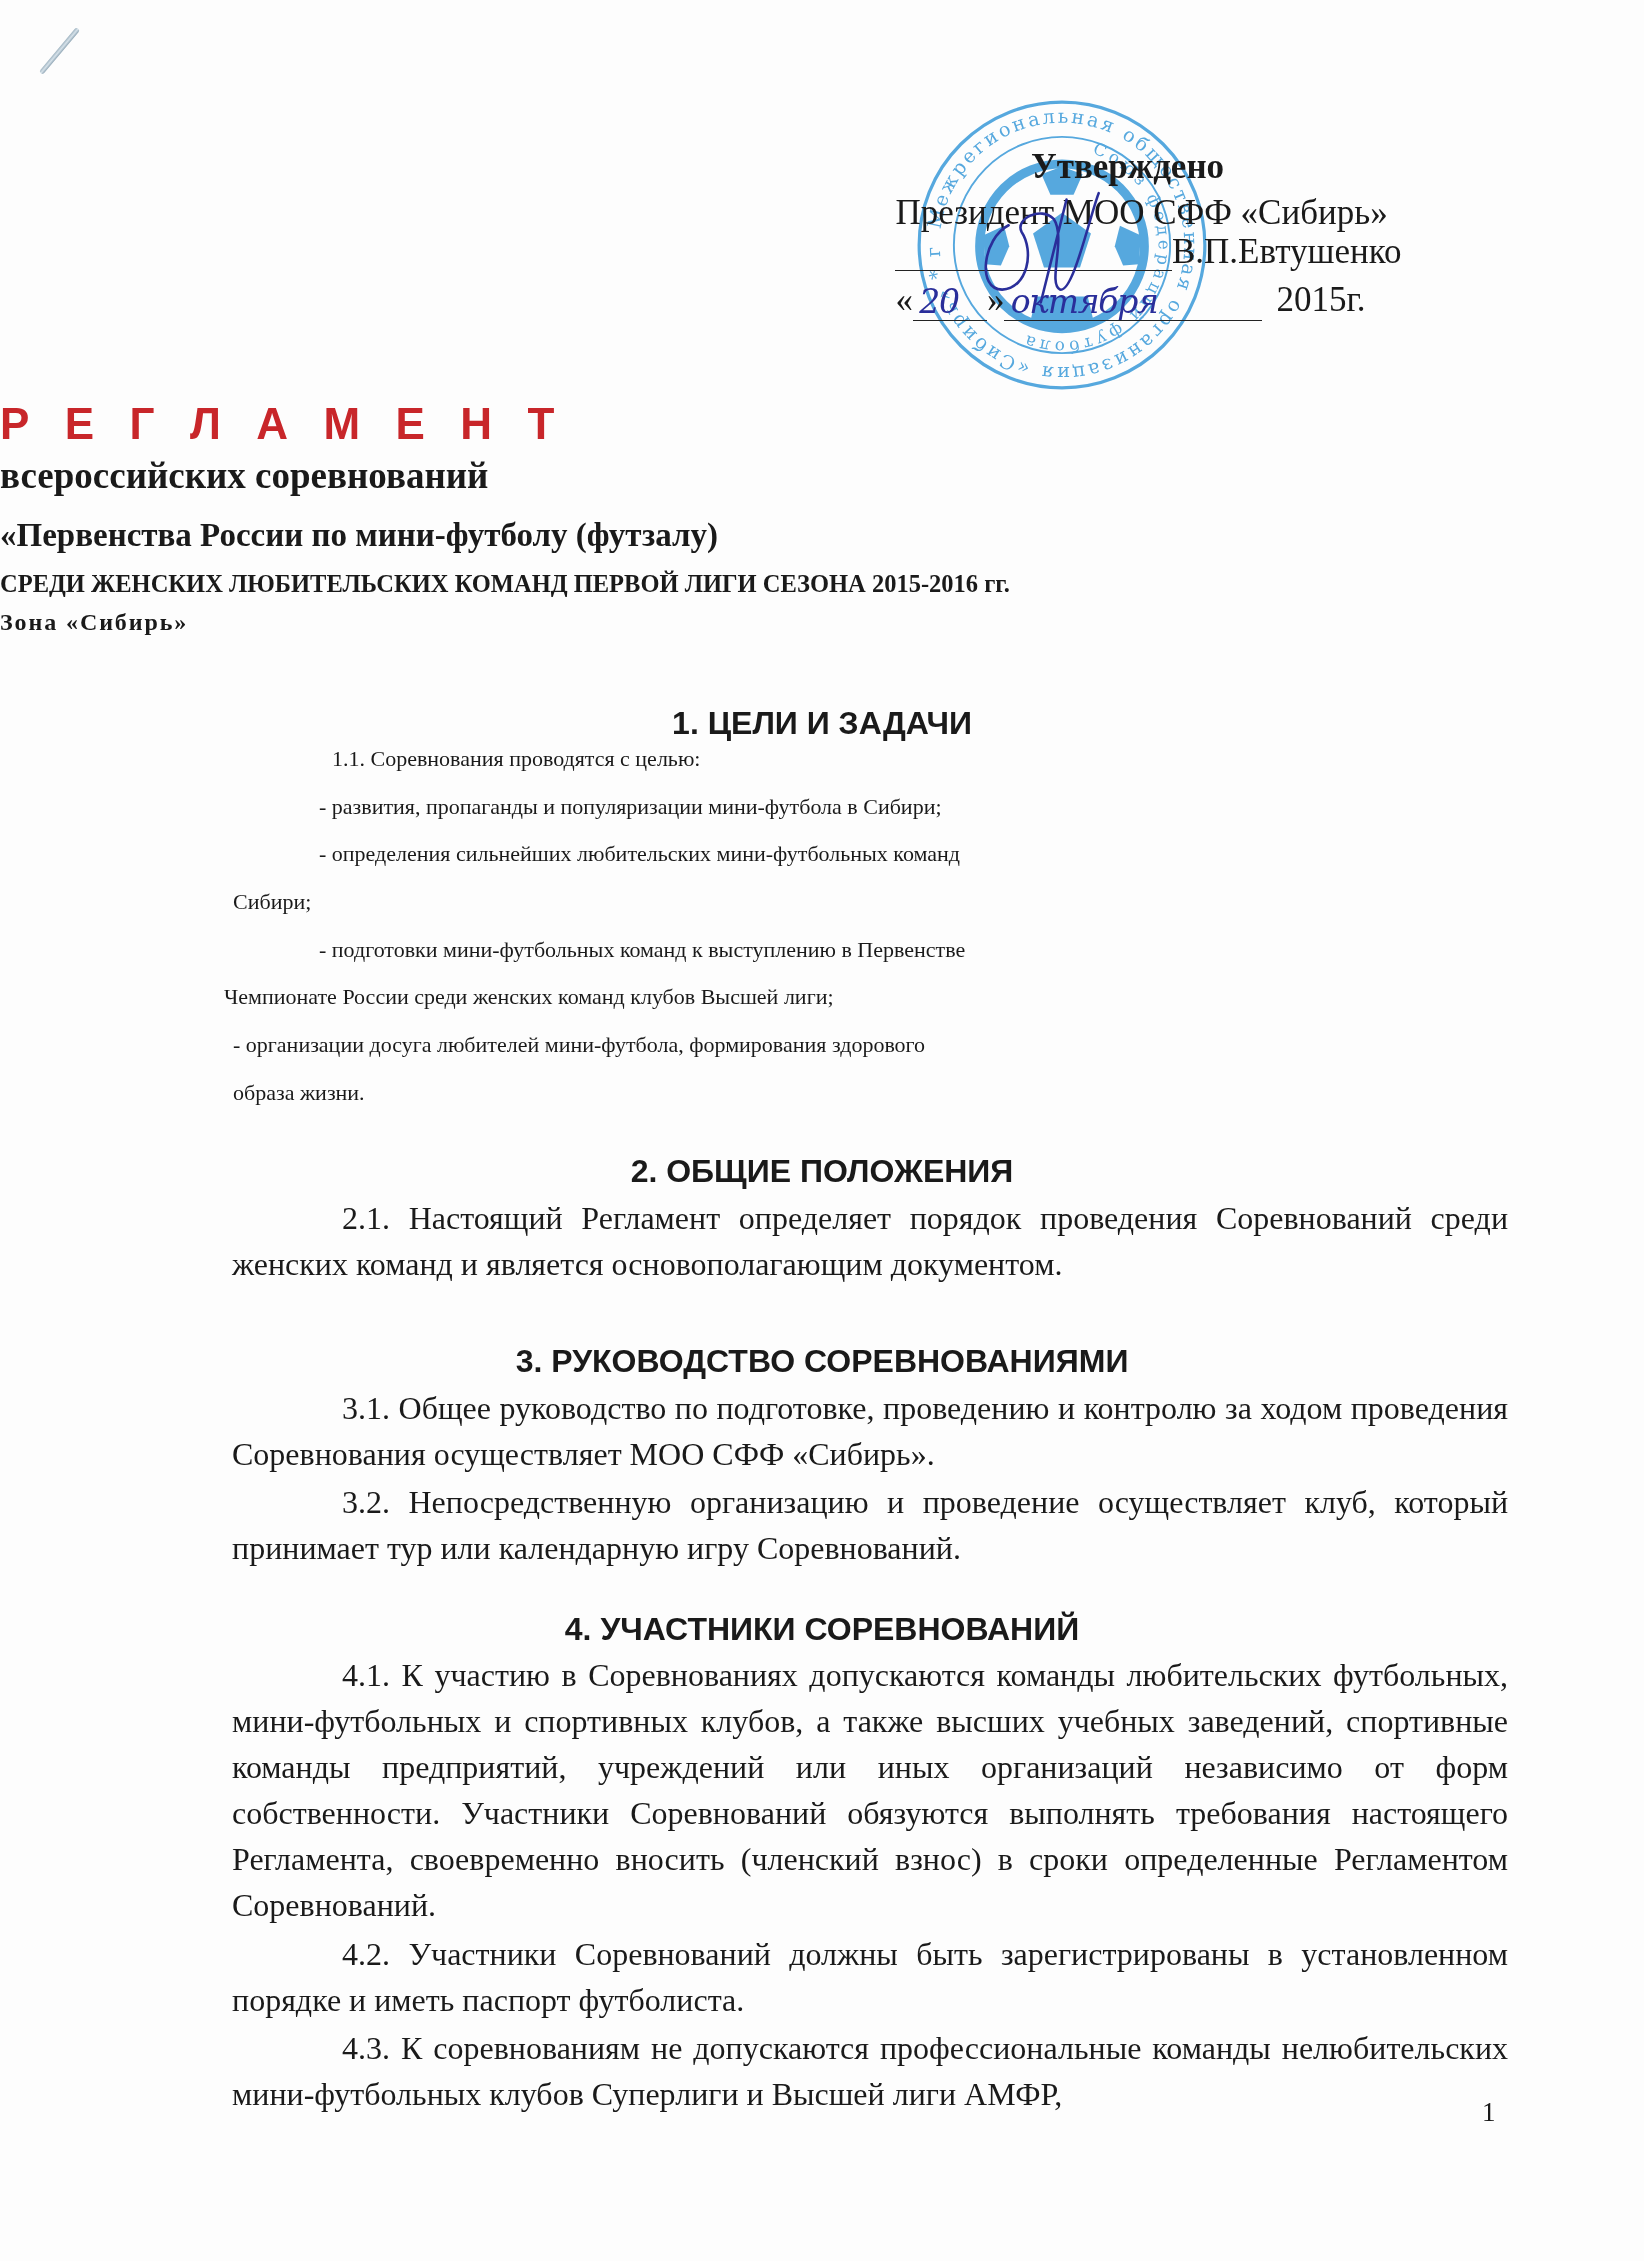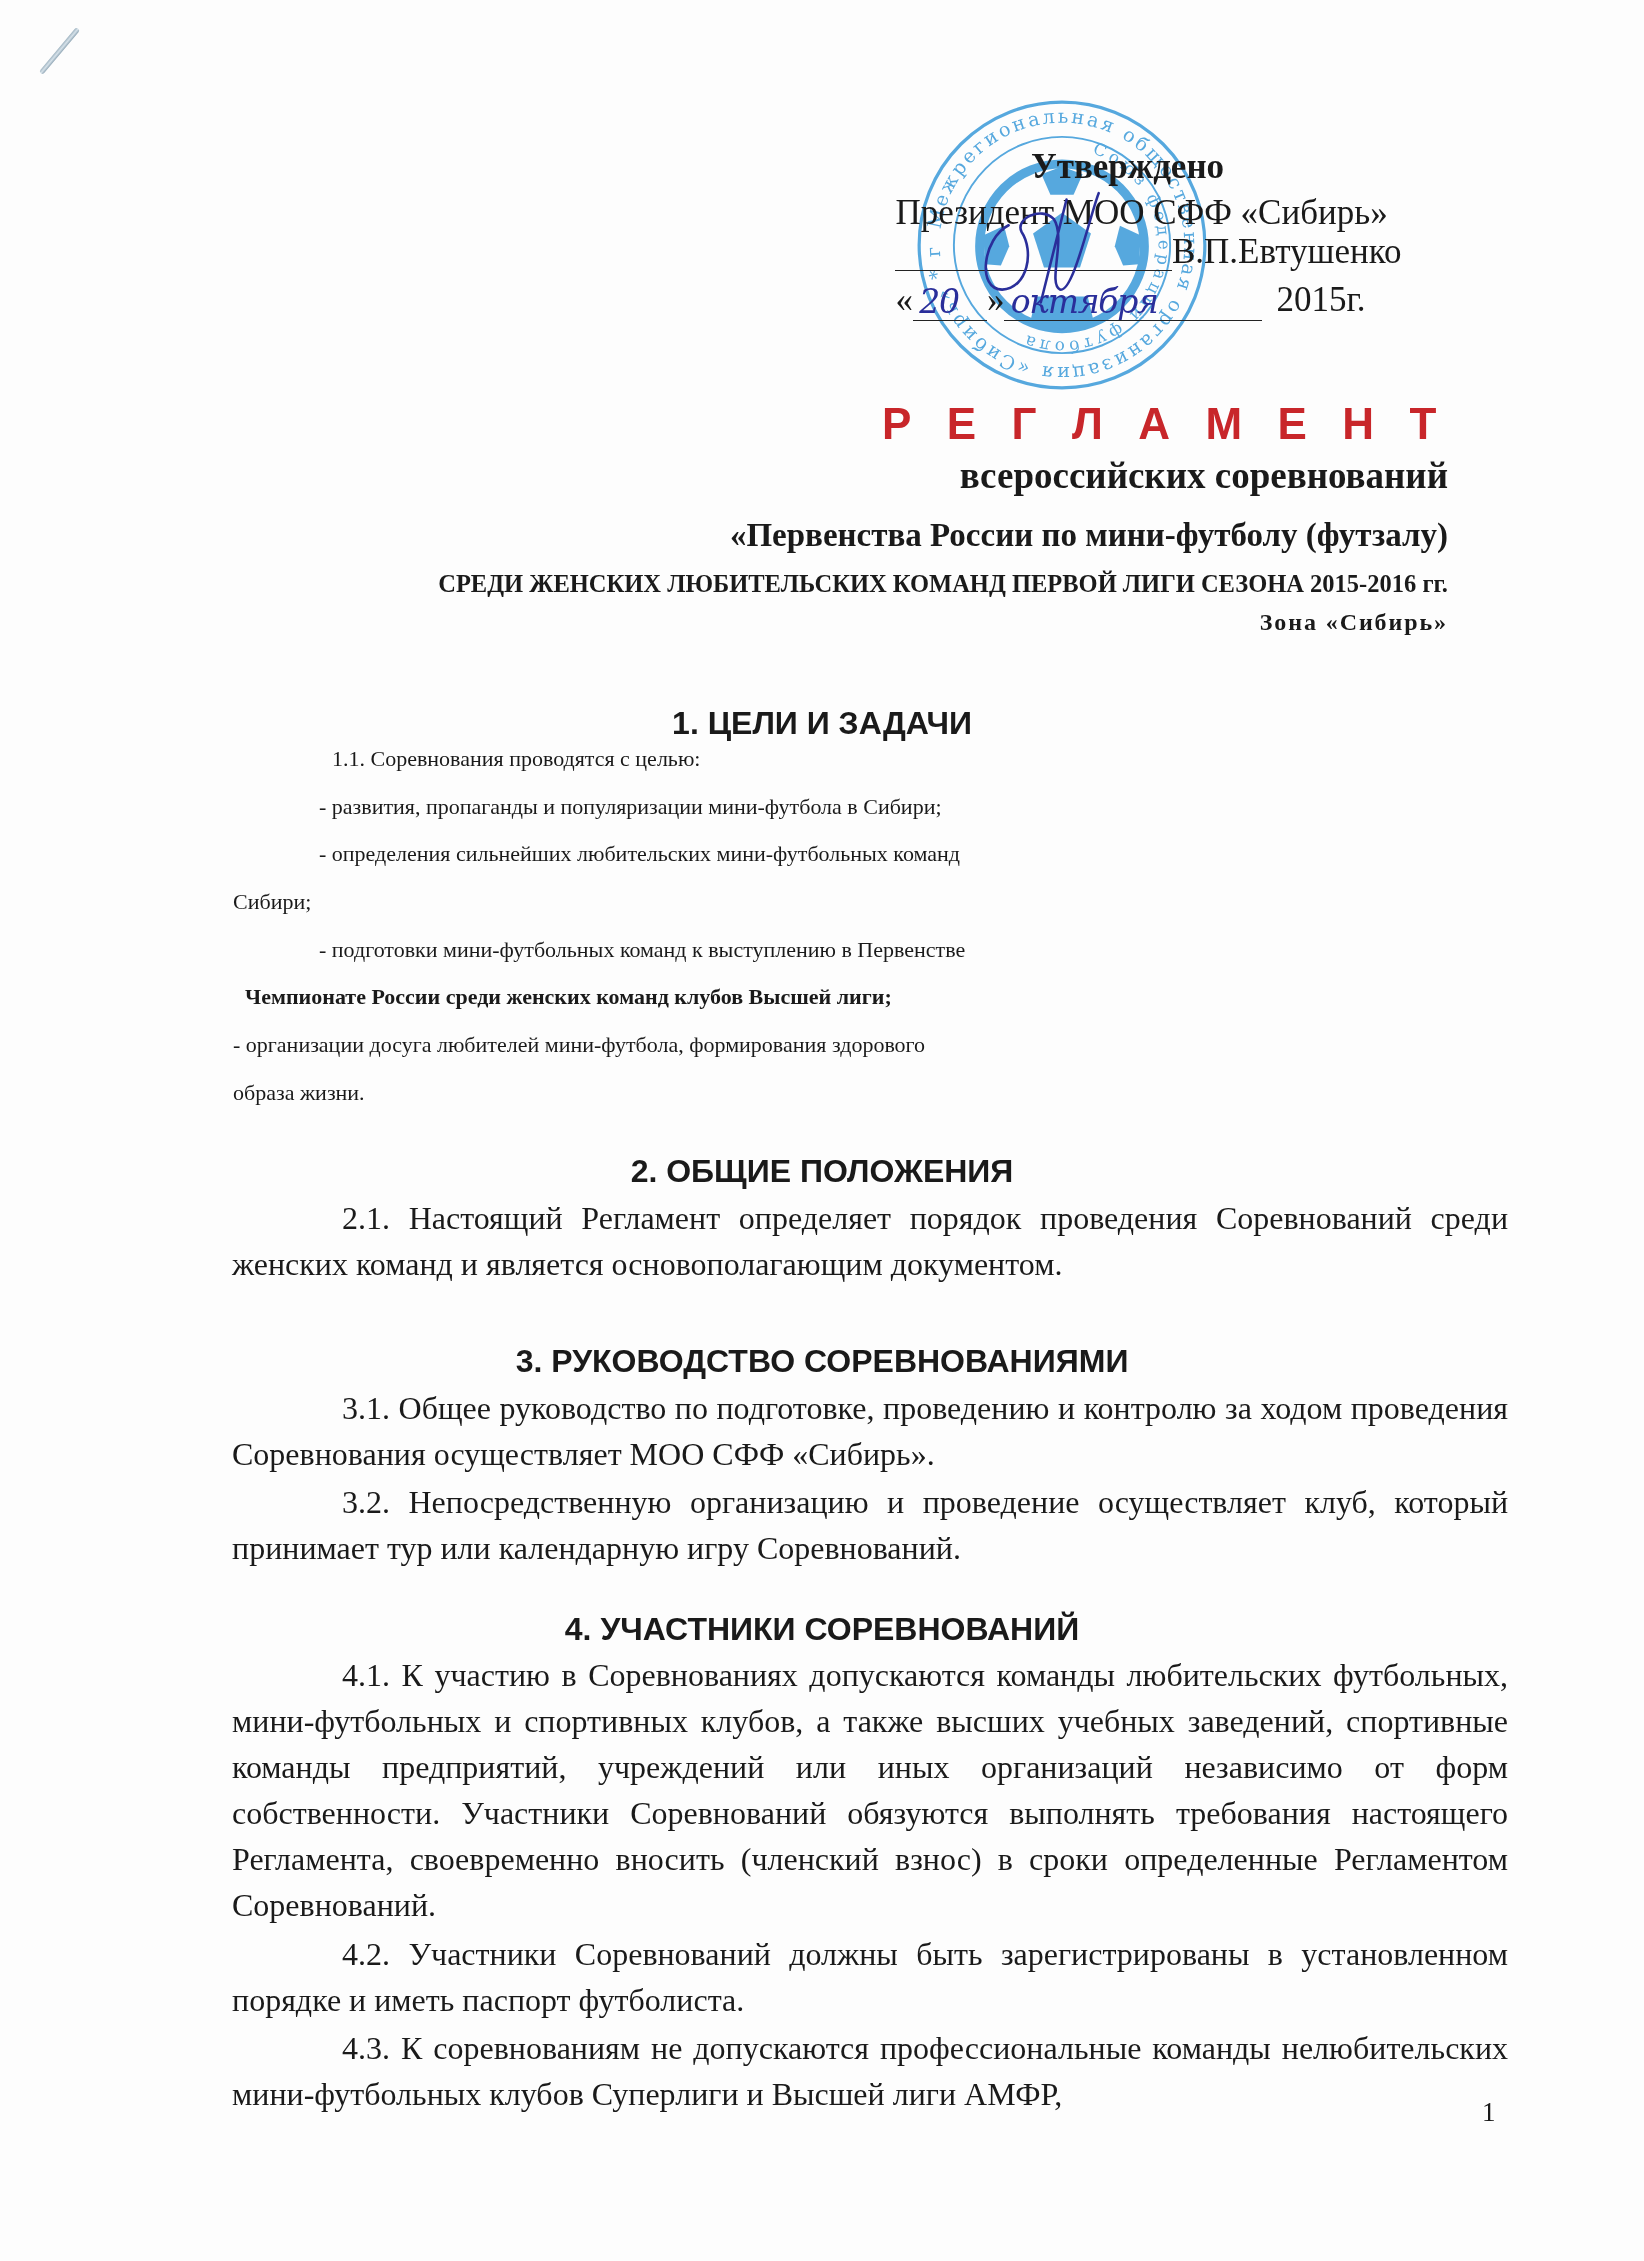--- a/index.html
+++ b/index.html
@@ -22,21 +22,21 @@
   .approval .blank.day { width: 74px; }
   .approval .blank.month { width: 258px; text-align: right; }
   .approval .hw { position: absolute; left: 6.4px; top: -3.9px; font-family: "DejaVu Serif", serif; font-style: italic;
                   color: #2a2e9a; font-size: 33px; letter-spacing: -1.3px; }
 
   
   .stamp { position: absolute; left: 914px; top: 97px; width: 296px; height: 296px; opacity: 0.85; pointer-events: none; }
   .signature { position: absolute; left: 970px; top: 180px; width: 148px; height: 142px; pointer-events: none; }
 
   
-  .title-block { position: absolute; left: 0; width: 1404px; text-align: right; margin-left: 44px; }
+  .title-block { position: absolute; left: 0; width: 1404px; text-align: left; }
   .reglament { top: 399px; font-family: "Liberation Sans", sans-serif; font-weight: bold; color: #c8262a;
                font-size: 44px; letter-spacing: 11.6px; }
   .sub1 { top: 454px; font-weight: bold; font-size: 37px; color: #1a1a1a; }
   .sub2 { top: 517px; font-weight: bold; font-size: 33px; }
   .sub3 { top: 570px; font-weight: bold; font-size: 24.5px; }
   .sub4 { top: 609px; font-weight: bold; font-size: 24px; letter-spacing: 1.9px; }
 
   .sec-head { position: absolute; left: 0; width: 1644px; text-align: center; font-weight: bold;
               font-family: "Liberation Sans", sans-serif; font-size: 32px; }
 
@@ -101,21 +101,21 @@
   <div class="title-block sub2">«Первенства России по мини-футболу (футзалу)</div>
   <div class="title-block sub3">СРЕДИ ЖЕНСКИХ ЛЮБИТЕЛЬСКИХ КОМАНД ПЕРВОЙ ЛИГИ СЕЗОНА 2015-2016 гг.</div>
   <div class="title-block sub4">Зона «Сибирь»</div>
 
   <div class="sec-head" style="top:705px">1. ЦЕЛИ И ЗАДАЧИ</div>
   <div class="line" style="left:332px; top:746px;">1.1.  Соревнования проводятся с целью:</div>
   <div class="line" style="left:319px; top:794px;">- развития, пропаганды и популяризации мини-футбола в Сибири;</div>
   <div class="line" style="left:319px; top:841px;">- определения сильнейших любительских мини-футбольных команд</div>
   <div class="line" style="left:233px; top:889px;">Сибири;</div>
   <div class="line" style="left:319px; top:937px;">- подготовки мини-футбольных команд к выступлению в Первенстве</div>
-  <div class="line" style="left:245px; top:984px;font-weight:bold;">Чемпионате России среди женских команд клубов Высшей лиги;</div>
+  <div class="line" style="left:224px; top:984px;">Чемпионате России среди женских команд клубов Высшей лиги;</div>
   <div class="line" style="left:233px; top:1032px;">- организации досуга любителей мини-футбола, формирования здорового</div>
   <div class="line" style="left:233px; top:1080px;">образа жизни.</div>
 
   <div class="sec-head" style="top:1153px">2. ОБЩИЕ ПОЛОЖЕНИЯ</div>
   <div class="para" style="top:1195px">
     <span class="ind"></span><span>2.1. Настоящий Регламент определяет порядок проведения Соревнований среди женских команд и является основополагающим документом.</span>
   </div>
 
   <div class="sec-head" style="top:1343px">3. РУКОВОДСТВО СОРЕВНОВАНИЯМИ</div>
   <div class="para" style="top:1385px">

